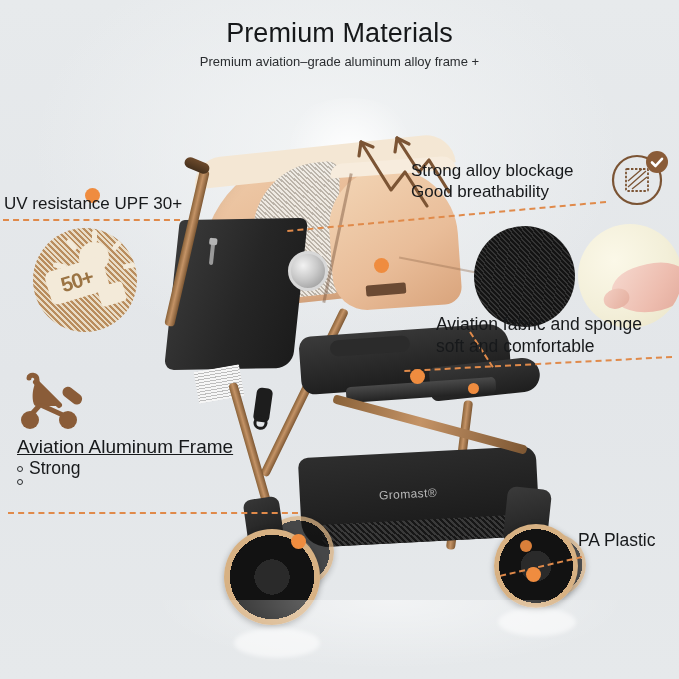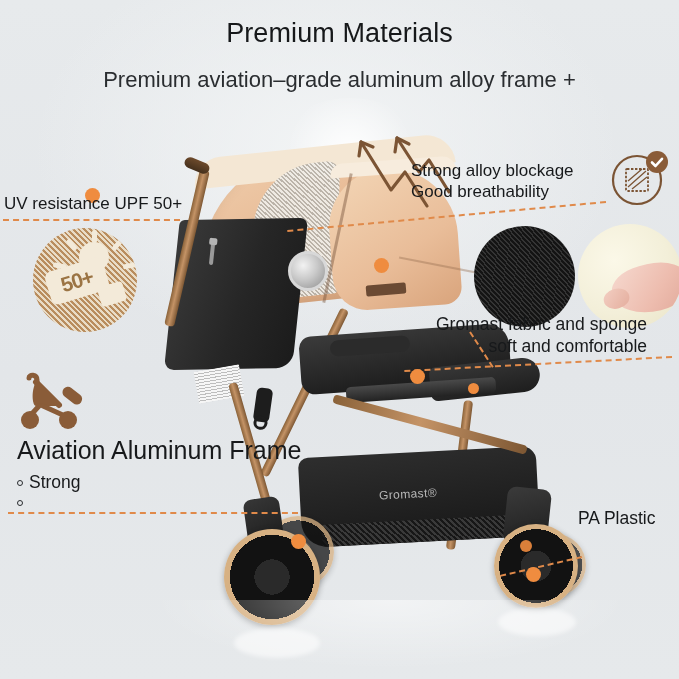--- a/index.html
+++ b/index.html
@@ -11,33 +11,33 @@
   }
   #page{position:relative;width:679px;height:679px;
     background:
       radial-gradient(ellipse 420px 300px at 48% 22%, #f2f4f5 0%, rgba(242,244,245,0) 70%),
       linear-gradient(180deg,#e7eaec 0%,#e3e6e9 55%,#e6e9eb 100%);
   }
 
   
   .hdr{position:absolute;left:0;top:18px;width:679px;text-align:center;}
   .hdr .t1{font-size:27px;color:#16181a;letter-spacing:.1px;line-height:1.15;}
-  .hdr .t2{font-size:22px;color:#2a2d30;line-height:1.28;margin-top:17px;}
+  .hdr .t2{font-size:13px;color:#2a2d30;line-height:1.28;margin-top:5px;}
 
   
   .call{position:absolute;color:#17191b;line-height:1.26;white-space:nowrap;}
 
   #uv-text{left:4px;top:193px;font-size:17px;}
   #blockage{left:411px;top:160px;font-size:17px;text-align:left;}
   #knit{left:436px;top:313px;font-size:17.5px;text-align:left;}
-  #pa{left:578px;top:507px;font-size:17.5px;}
+  #pa{left:578px;top:529px;font-size:17.5px;}
 
   #frame-block{position:absolute;left:17px;top:436px;}
-  #frame-block .h{font-size:25px;color:#17191b;}
-  #frame-block .b{font-size:17.5px;color:#17191b;margin-top:7px;display:flex;align-items:center;gap:6px;}
+  #frame-block .h{font-size:19px;color:#17191b;text-decoration:underline;}
+  #frame-block .b{font-size:17.5px;color:#17191b;display:flex;align-items:center;gap:6px;}
   #frame-block .b .dot{width:6px;height:6px;border:1.4px solid #2a2d30;border-radius:50%;box-sizing:border-box;display:inline-block;}
 
   
   .dash{position:absolute;height:0;border-top:2.6px dashed #e08a4a;}
   #d-uv{left:3px;top:219px;width:177px;}
   #d-block{left:286px;top:201px;width:320px;transform:rotate(-5.2deg);transform-origin:right center;}
   #d-knit{left:404px;top:356px;width:268px;transform:rotate(-3deg);transform-origin:right center;}
   #d-knit2{left:470px;top:331px;width:42px;transform:rotate(57deg);transform-origin:left center;}
   #d-frame{left:8px;top:512px;width:290px;}
   #d-pa{left:498px;top:556px;width:84px;transform:rotate(-13deg);transform-origin:right center;}
@@ -284,30 +284,30 @@
   <div class="dash" id="d-frame"></div>
   <div class="dash" id="d-pa"></div>
 
   <div class="odot" id="od-uv"></div>
   <div class="odot" id="od-block"></div>
   <div class="odot" id="od-knit"></div>
   <div class="odot sm" id="od-knit2"></div>
   <div class="odot" id="od-frame"></div>
   <div class="odot" id="od-pa"></div>
 
-  <div class="call" id="uv-text">UV resistance UPF 50+</div>
+  <div class="call" id="uv-text">UV resistance UPF 30+</div>
 
   <div class="call" id="blockage">
     <div>Strong alloy blockage</div>
     <div style="">Good breathability</div>
   </div>
 
   <div class="call" id="knit">
-    <div>Gromast fabric and sponge</div>
-    <div style="text-align:right">soft and comfortable</div>
+    <div>Aviation fabric and sponge</div>
+    <div style="text-align:left">soft and comfortable</div>
   </div>
 
   <div class="call" id="pa">PA Plastic</div>
 
   <div id="frame-block">
     <div class="h">Aviation Aluminum Frame</div>
     <div class="b">
       <span class="dot"></span>
       <span>Strong</span>
     </div>

